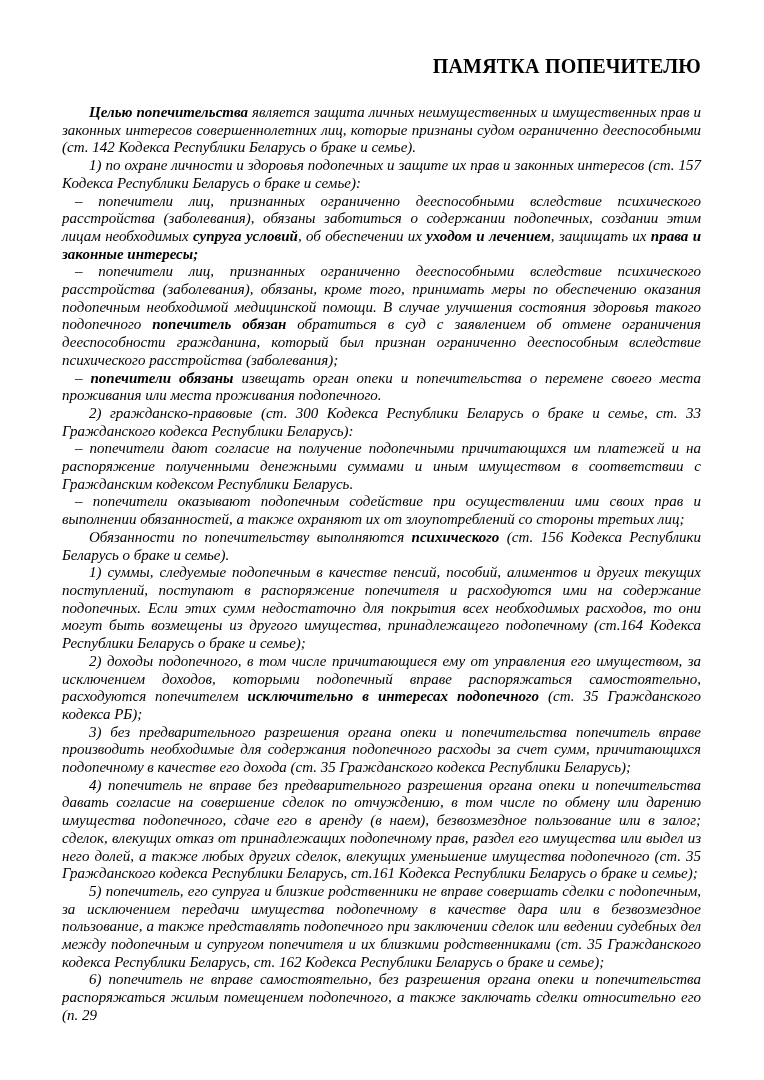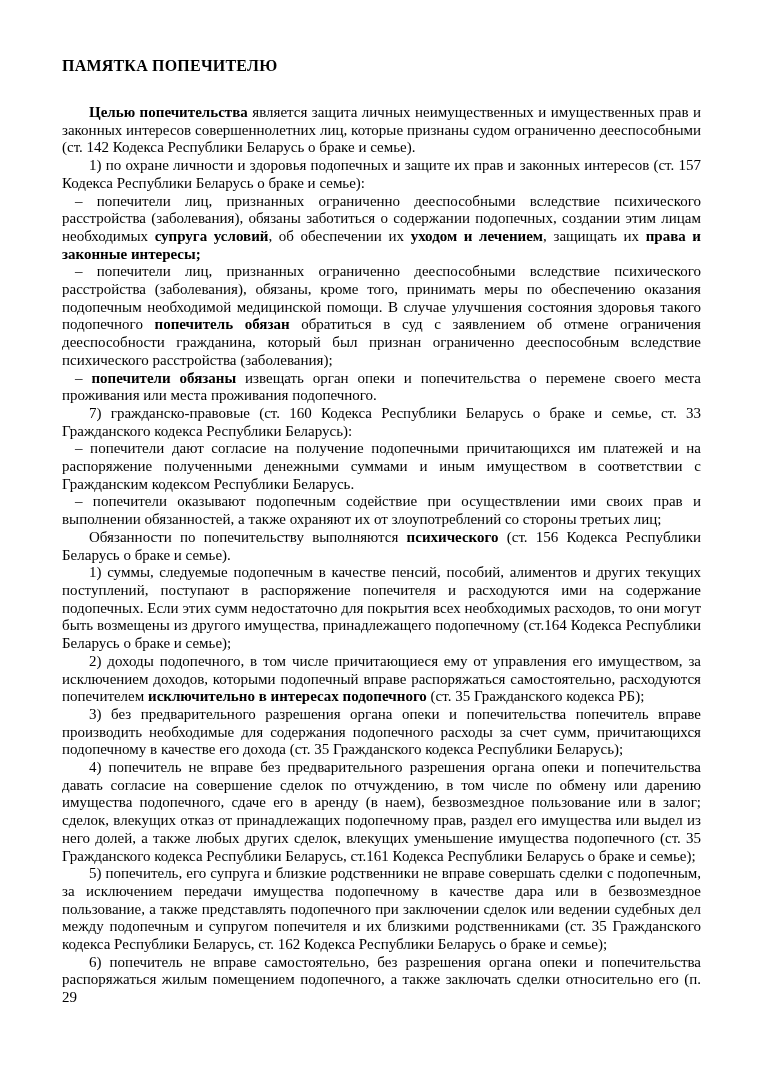--- a/index.html
+++ b/index.html
@@ -9,49 +9,50 @@
     box-sizing:border-box;
     padding:56px 63px 0 62px;
     background:#ffffff;
     color:#000000;
     font-family:"Liberation Serif","DejaVu Serif",serif;
     font-size:15px;
     line-height:17.7px;
     overflow:hidden;
   }
   .doc-title{
-    font-size:16px;
+    font-size:20px;
     font-weight:bold;
-    text-align:left;
+    text-align:right;
     line-height:20px;
     margin:0 0 28px 0;
     letter-spacing:0.2px;
   }
   .doc-body p{
     margin:0;
     text-align:justify;
     text-indent:27px;
+    font-style:italic;
   }
   .doc-body p.dash{
     text-indent:13px;
   }
   .doc-body b{font-weight:bold;}
 </style>
 </head>
 <body>
 
 <div class="page">
   <h1 class="doc-title">ПАМЯТКА ПОПЕЧИТЕЛЮ</h1>
   <div class="doc-body">
       <p><b>Целью попечительства</b> является защита личных неимущественных и имущественных прав и законных интересов совершеннолетних лиц, которые признаны судом ограниченно дееспособными (ст. 142 Кодекса Республики Беларусь о браке и семье).</p>
       <p>1) по охране личности и здоровья подопечных и защите их прав и законных интересов (ст. 157 Кодекса Республики Беларусь о браке и семье):</p>
       <p class="dash">– попечители лиц, признанных ограниченно дееспособными вследствие психического расстройства (заболевания), обязаны заботиться о содержании подопечных, создании этим лицам необходимых <b>супруга условий</b>, об обеспечении их <b>уходом и лечением</b>, защищать их <b>права и законные интересы;</b></p>
       <p class="dash">– попечители лиц, признанных ограниченно дееспособными вследствие психического расстройства (заболевания), обязаны, кроме того, принимать меры по обеспечению оказания подопечным необходимой медицинской помощи. В случае улучшения состояния здоровья такого подопечного <b>попечитель обязан</b> обратиться в суд с заявлением об отмене ограничения дееспособности гражданина, который был признан ограниченно дееспособным вследствие психического расстройства (заболевания);</p>
       <p class="dash">– <b>попечители обязаны</b> извещать орган опеки и попечительства о перемене своего места проживания или места проживания подопечного.</p>
-      <p>7) гражданско-правовые (ст. 160 Кодекса Республики Беларусь о браке и семье, ст. 33 Гражданского кодекса Республики Беларусь):</p>
+      <p>2) гражданско-правовые (ст. 300 Кодекса Республики Беларусь о браке и семье, ст. 33 Гражданского кодекса Республики Беларусь):</p>
       <p class="dash">– попечители дают согласие на получение подопечными причитающихся им платежей и на распоряжение полученными денежными суммами и иным имуществом в соответствии с Гражданским кодексом Республики Беларусь.</p>
       <p class="dash">– попечители оказывают подопечным содействие при осуществлении ими своих прав и выполнении обязанностей, а также охраняют их от злоупотреблений со стороны третьих лиц;</p>
       <p>Обязанности по попечительству выполняются <b>психического</b> (ст. 156 Кодекса Республики Беларусь о браке и семье).</p>
       <p>1) суммы, следуемые подопечным в качестве пенсий, пособий, алиментов и других текущих поступлений, поступают в распоряжение попечителя и расходуются ими на содержание подопечных. Если этих сумм недостаточно для покрытия всех необходимых расходов, то они могут быть возмещены из другого имущества, принадлежащего подопечному (ст.164 Кодекса Республики Беларусь о браке и семье);</p>
       <p>2) доходы подопечного, в том числе причитающиеся ему от управления его имуществом, за исключением доходов, которыми подопечный вправе распоряжаться самостоятельно, расходуются попечителем <b>исключительно в интересах подопечного</b> (ст. 35 Гражданского кодекса РБ);</p>
       <p>3) без предварительного разрешения органа опеки и попечительства попечитель вправе производить необходимые для содержания подопечного расходы за счет сумм, причитающихся подопечному в качестве его дохода (ст. 35 Гражданского кодекса Республики Беларусь);</p>
       <p>4) попечитель не вправе без предварительного разрешения органа опеки и попечительства давать согласие на совершение сделок по отчуждению, в том числе по обмену или дарению имущества подопечного, сдаче его в аренду (в наем), безвозмездное пользование или в залог; сделок, влекущих отказ от принадлежащих подопечному прав, раздел его имущества или выдел из него долей, а также любых других сделок, влекущих уменьшение имущества подопечного (ст. 35 Гражданского кодекса Республики Беларусь, ст.161 Кодекса Республики Беларусь о браке и семье);</p>
       <p>5) попечитель, его супруга и близкие родственники не вправе совершать сделки с подопечным, за исключением передачи имущества подопечному в качестве дара или в безвозмездное пользование, а также представлять подопечного при заключении сделок или ведении судебных дел между подопечным и супругом попечителя и их близкими родственниками (ст. 35 Гражданского кодекса Республики Беларусь, ст. 162 Кодекса Республики Беларусь о браке и семье);</p>
       <p>6) попечитель не вправе самостоятельно, без разрешения органа опеки и попечительства распоряжаться жилым помещением подопечного, а также заключать сделки относительно его (п. 29</p>
     </div>

